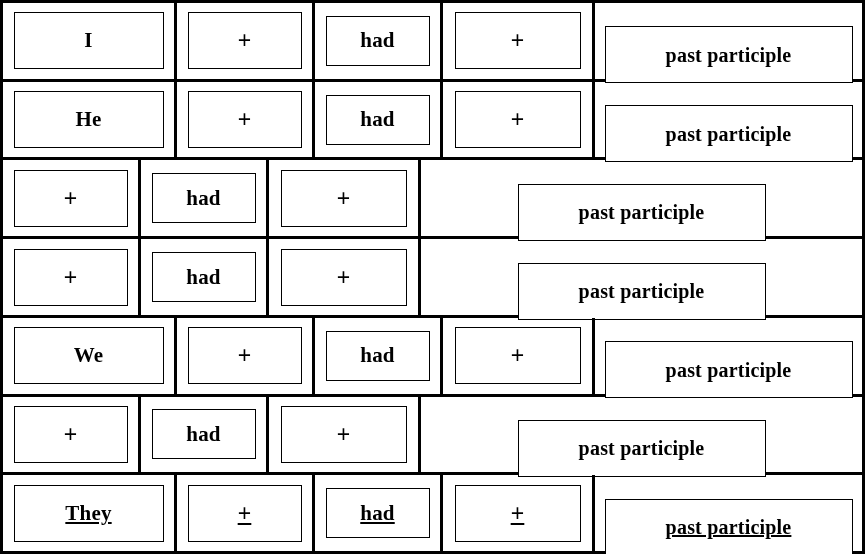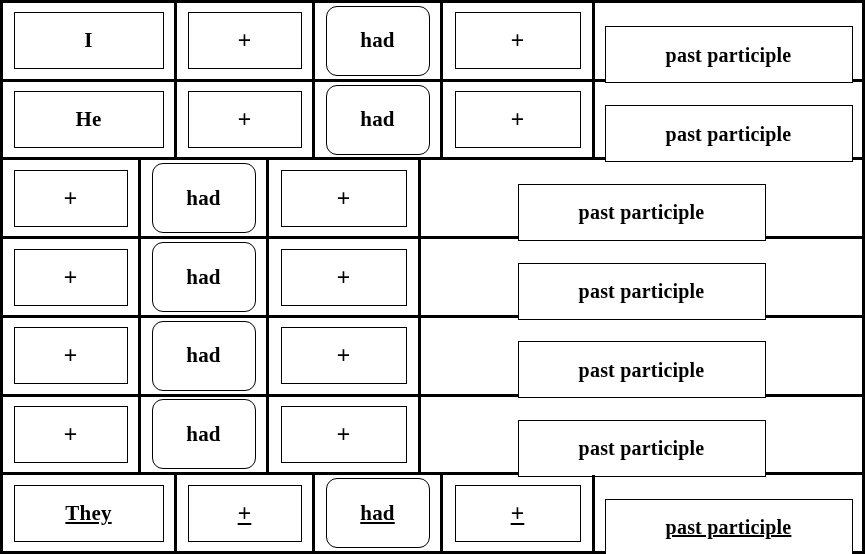--- a/index.html
+++ b/index.html
@@ -68,21 +68,21 @@
     display: flex;
     align-items: center;
     justify-content: center;
     text-align: center;
     overflow: hidden;
     white-space: nowrap;
   }
 
   .col-subject .inner-box { width: 150px; height: 57px; }
   .col-plus1   .inner-box { width: 114px; height: 57px; }
-  .col-verb    .inner-box { width: 104px; height: 70px; border-radius: 11px; }
+  .col-verb    .inner-box { width: 104px; height: 50px; }
   .col-plus2   .inner-box { width: 126px; height: 57px; }
   .col-form    .inner-box { width: 248px; height: 57px; }
 
   .cell-text {
     font-weight: bold;
     font-size: 21px;
     line-height: 1;
     letter-spacing: 0.2px;
   }
   .cell-text.plus-sign {
@@ -190,20 +190,25 @@
           <span class="cell-text plus-sign">+</span>
         </div>
       </div>
       <div class="grid-cell col-form">
         <div class="inner-box">
           <span class="cell-text form-text">past participle</span>
         </div>
       </div>
     </div>
     <div class="grid-row">
+      <div class="grid-cell col-subject">
+        <div class="inner-box">
+          <span class="cell-text">We</span>
+        </div>
+      </div>
       <div class="grid-cell col-plus1">
         <div class="inner-box">
           <span class="cell-text plus-sign">+</span>
         </div>
       </div>
       <div class="grid-cell col-verb">
         <div class="inner-box">
           <span class="cell-text">had</span>
         </div>
       </div>

